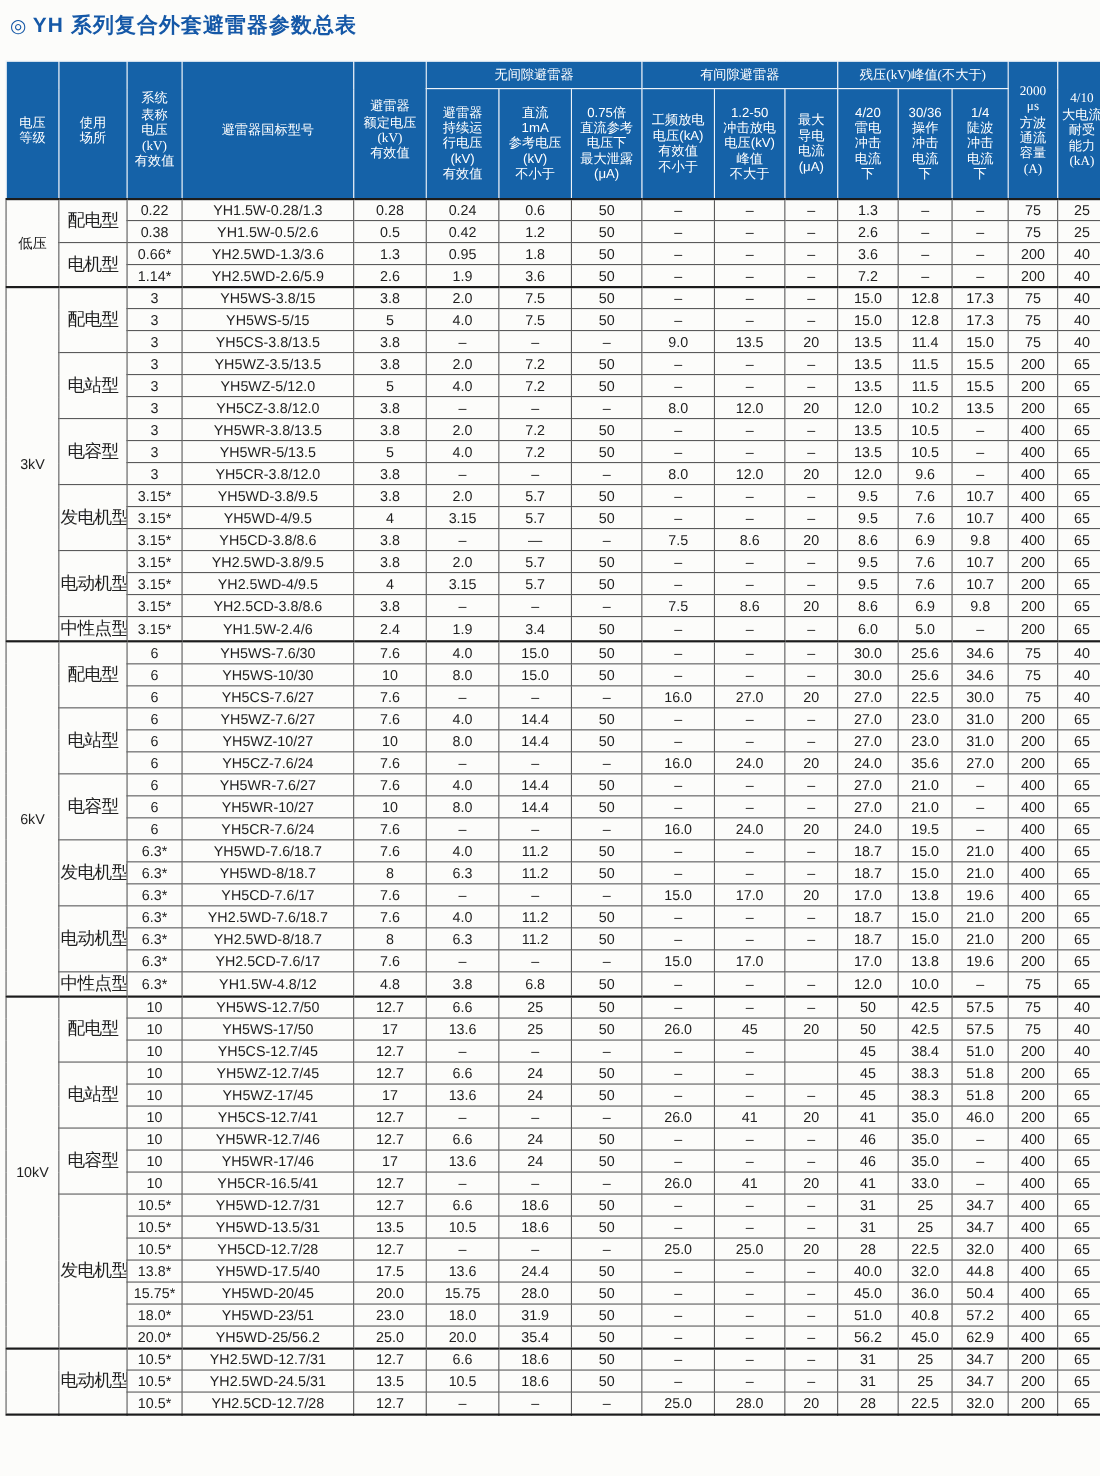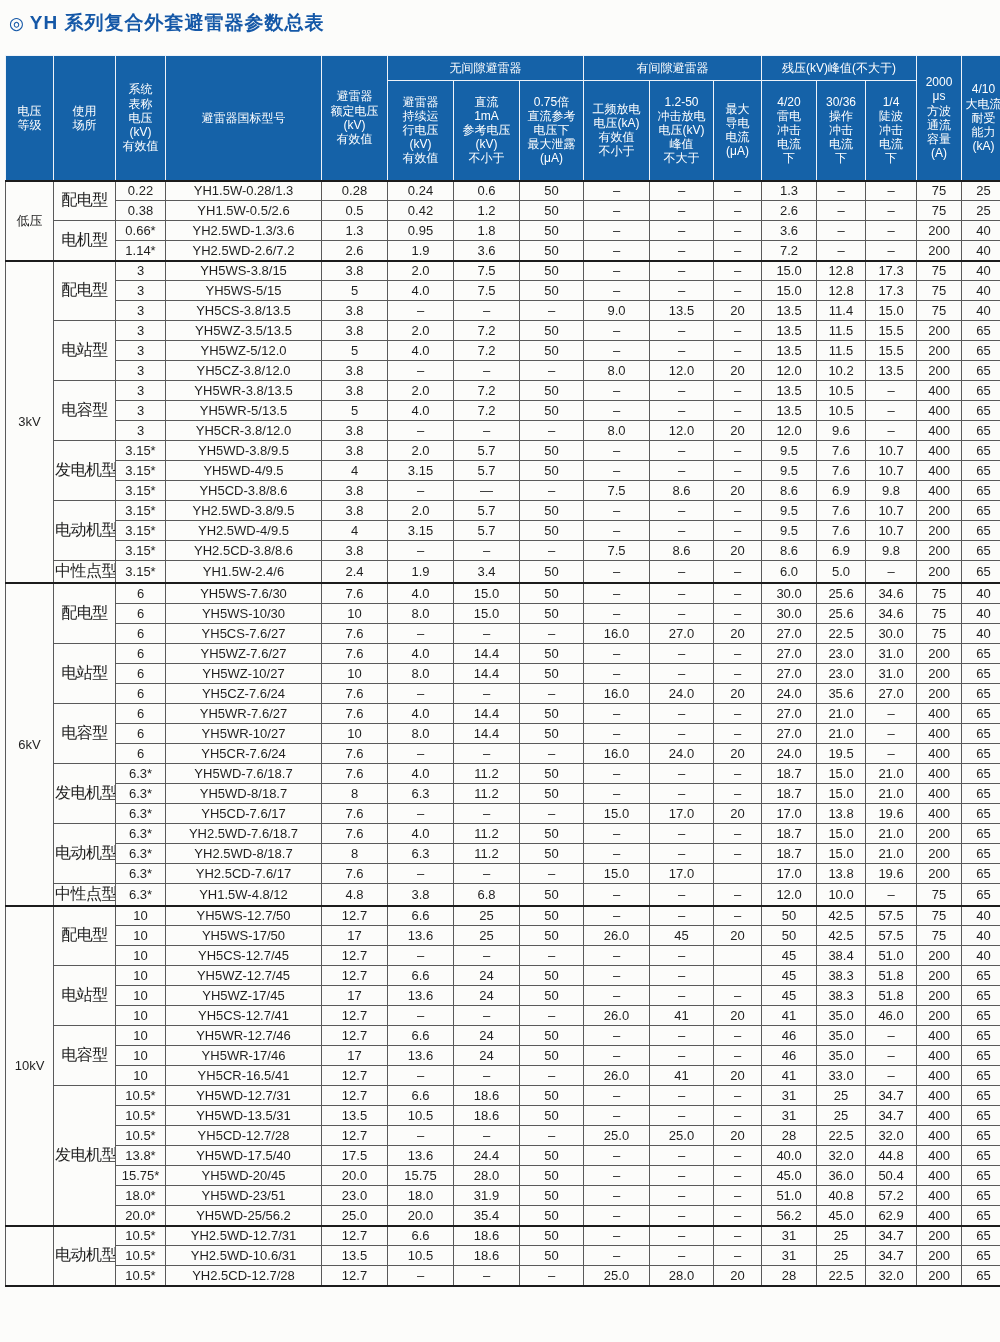--- a/index.html
+++ b/index.html
@@ -19,21 +19,21 @@
   table{
     width:992px;border-collapse:collapse;table-layout:fixed;
     border:1px solid var(--grid);border-bottom:2px solid var(--heavy);
   }
   thead th{
     background:var(--header-bg);color:var(--header-text);
     font-size:12px;font-weight:400;line-height:1.18;
     border:1px solid #eef3f9;padding:1px 0;
     white-space:pre-line;text-align:center;vertical-align:middle;
   }
-  thead tr.h1 th{height:25px;}
+  thead tr.h1 th{height:25px;font-family:Liberation Serif, serif;}
   thead tr.h2 th{height:100px;}
   tbody td{
     border:1px solid var(--grid);height:20px;padding:0 1px;
     font-size:13px;text-align:center;vertical-align:middle;
     white-space:nowrap;overflow:hidden;
   }
   tbody td.level{font-size:13px;}
   tbody td.place{font-size:16px;letter-spacing:-0.5px;}
   tr.group-start td{border-top:2px solid var(--heavy);}
   tr.split-start td{border-top:2px solid var(--heavy);}
@@ -189,21 +189,21 @@
         <td>–</td>
         <td>–</td>
         <td>3.6</td>
         <td>–</td>
         <td>–</td>
         <td>200</td>
         <td>40</td>
       </tr>
       <tr>
         <td>1.14*</td>
-        <td>YH2.5WD-2.6/7.2</td>
+        <td>YH2.5WD-2.6/5.9</td>
         <td>2.6</td>
         <td>1.9</td>
         <td>3.6</td>
         <td>50</td>
         <td>–</td>
         <td>–</td>
         <td>–</td>
         <td>7.2</td>
         <td>–</td>
         <td>–</td>
@@ -1010,21 +1010,21 @@
         <td>–</td>
         <td>–</td>
         <td>31</td>
         <td>25</td>
         <td>34.7</td>
         <td>200</td>
         <td>65</td>
       </tr>
       <tr>
         <td>10.5*</td>
-        <td>YH2.5WD-10.6/31</td>
+        <td>YH2.5WD-24.5/31</td>
         <td>13.5</td>
         <td>10.5</td>
         <td>18.6</td>
         <td>50</td>
         <td>–</td>
         <td>–</td>
         <td>–</td>
         <td>31</td>
         <td>25</td>
         <td>34.7</td>

